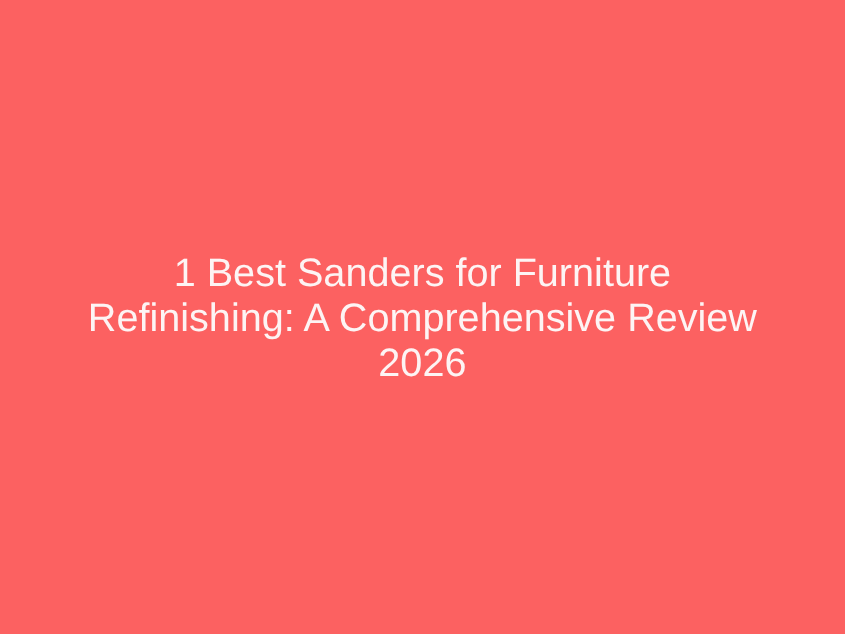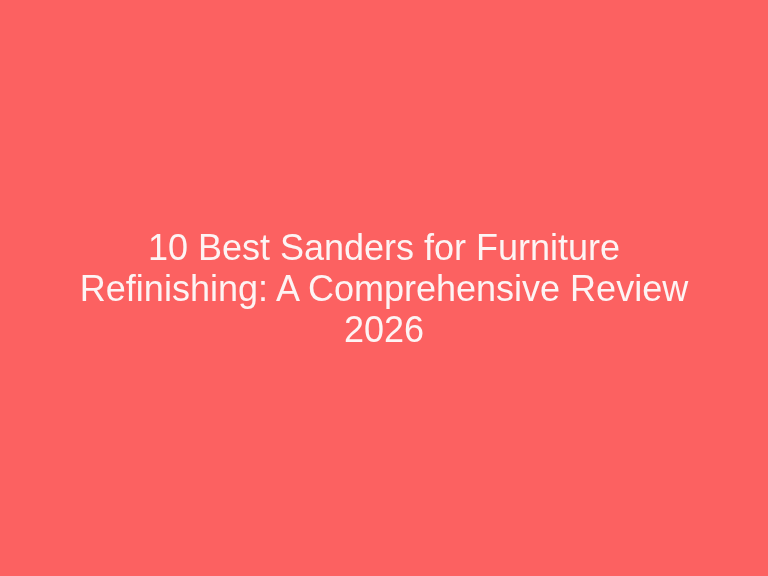--- a/index.html
+++ b/index.html
@@ -47,17 +47,17 @@
     word-wrap: break-word;
   }
 </style>
 </head>
 <body>
 
 <div class="title-card">
 
   <div class="title-block">
 
-    <h1 class="page-heading">10 Best Sanders for Furniture Refinishing: A Comprehensive Review 2026</h1>
+    <h1 class="page-heading">1 Best Sanders for Furniture Refinishing: A Comprehensive Review 2026</h1>
 
   </div>
 
 </div>
 
 </body></html>

